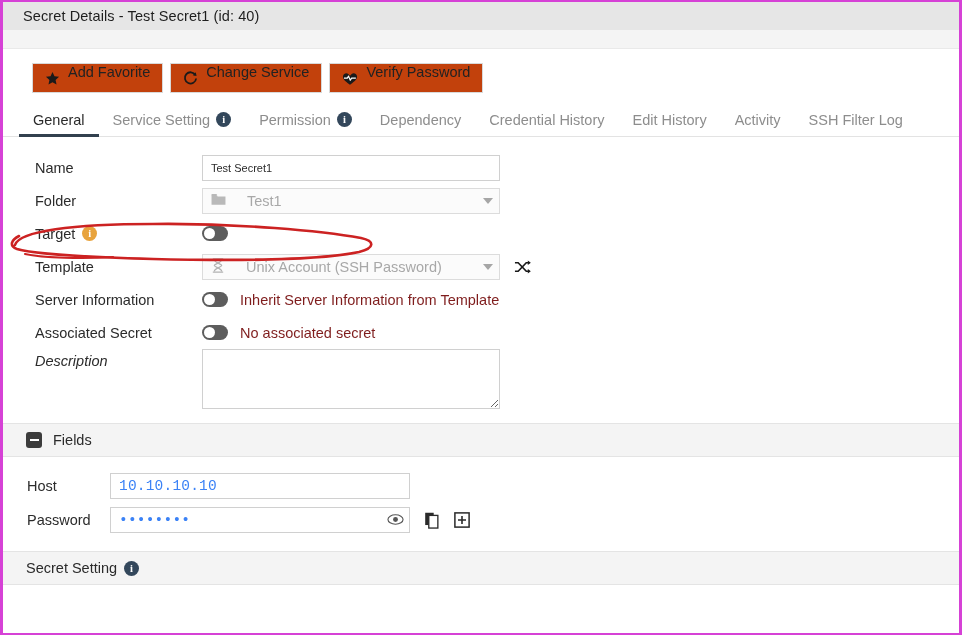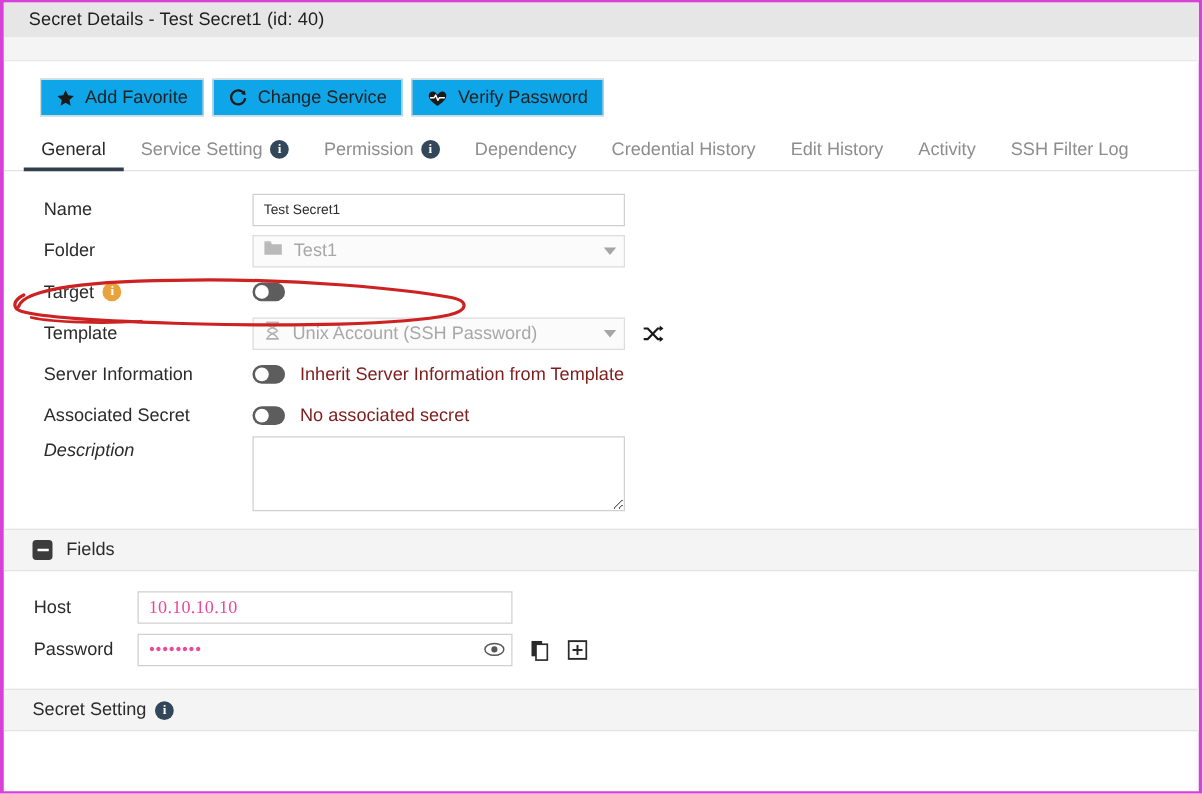--- a/index.html
+++ b/index.html
@@ -55,26 +55,25 @@
 
   
   #toolbar {
     padding: 14px 0 0 29px;
     display: flex;
     gap: 7px;
     align-items: center;
   }
   .tool-btn {
     display: inline-flex;
-    align-items: center;
     gap: 8px;
     height: 30px;
     padding: 0 12px;
     border: 1px solid #d9d9d9;
-    background: #0ea5e9;
+    background: #c2410c;
     font-size: 14.5px;
     color: #222;
     cursor: pointer;
     box-sizing: border-box;
     white-space: nowrap;
   }
   .tool-btn .ico { display: inline-flex; align-items: center; }
 
   
   #tabs {
@@ -141,21 +140,21 @@
   }
   .ctl-select {
     width: 298px;
     height: 26px;
     box-sizing: border-box;
     border: 1px solid #dcdcdc;
     background: #fbfbfb;
     display: flex;
     align-items: center;
     padding: 0 6px 0 8px;
-    gap: 9px;
+    gap: 21px;
     color: #a8a8a8;
     font-size: 14.5px;
     cursor: pointer;
   }
   .ctl-select .sel-text { flex: 1; overflow: hidden; white-space: nowrap; }
   .caret {
     width: 0; height: 0;
     border-left: 5px solid transparent;
     border-right: 5px solid transparent;
     border-top: 6px solid #a6a6a6;
@@ -267,23 +266,23 @@
     position: relative;
     width: 300px;
     height: 26px;
   }
   .fld-input {
     width: 300px;
     height: 26px;
     box-sizing: border-box;
     border: 1px solid #d0d0d0;
     padding: 0 28px 0 8px;
-    font-family: Liberation Serif, serif;
-    font-size: 14.5px;
-    color: #ec4899;
+    font-family: Liberation Mono, monospace;
+    font-size: 14.5px;
+    color: #3b82f6;
     background: #ffffff;
     outline: none;
     letter-spacing: 0.2px;
   }
   .eye-btn {
     position: absolute;
     right: 6px;
     top: 4px;
     cursor: pointer;
     display: inline-flex;

